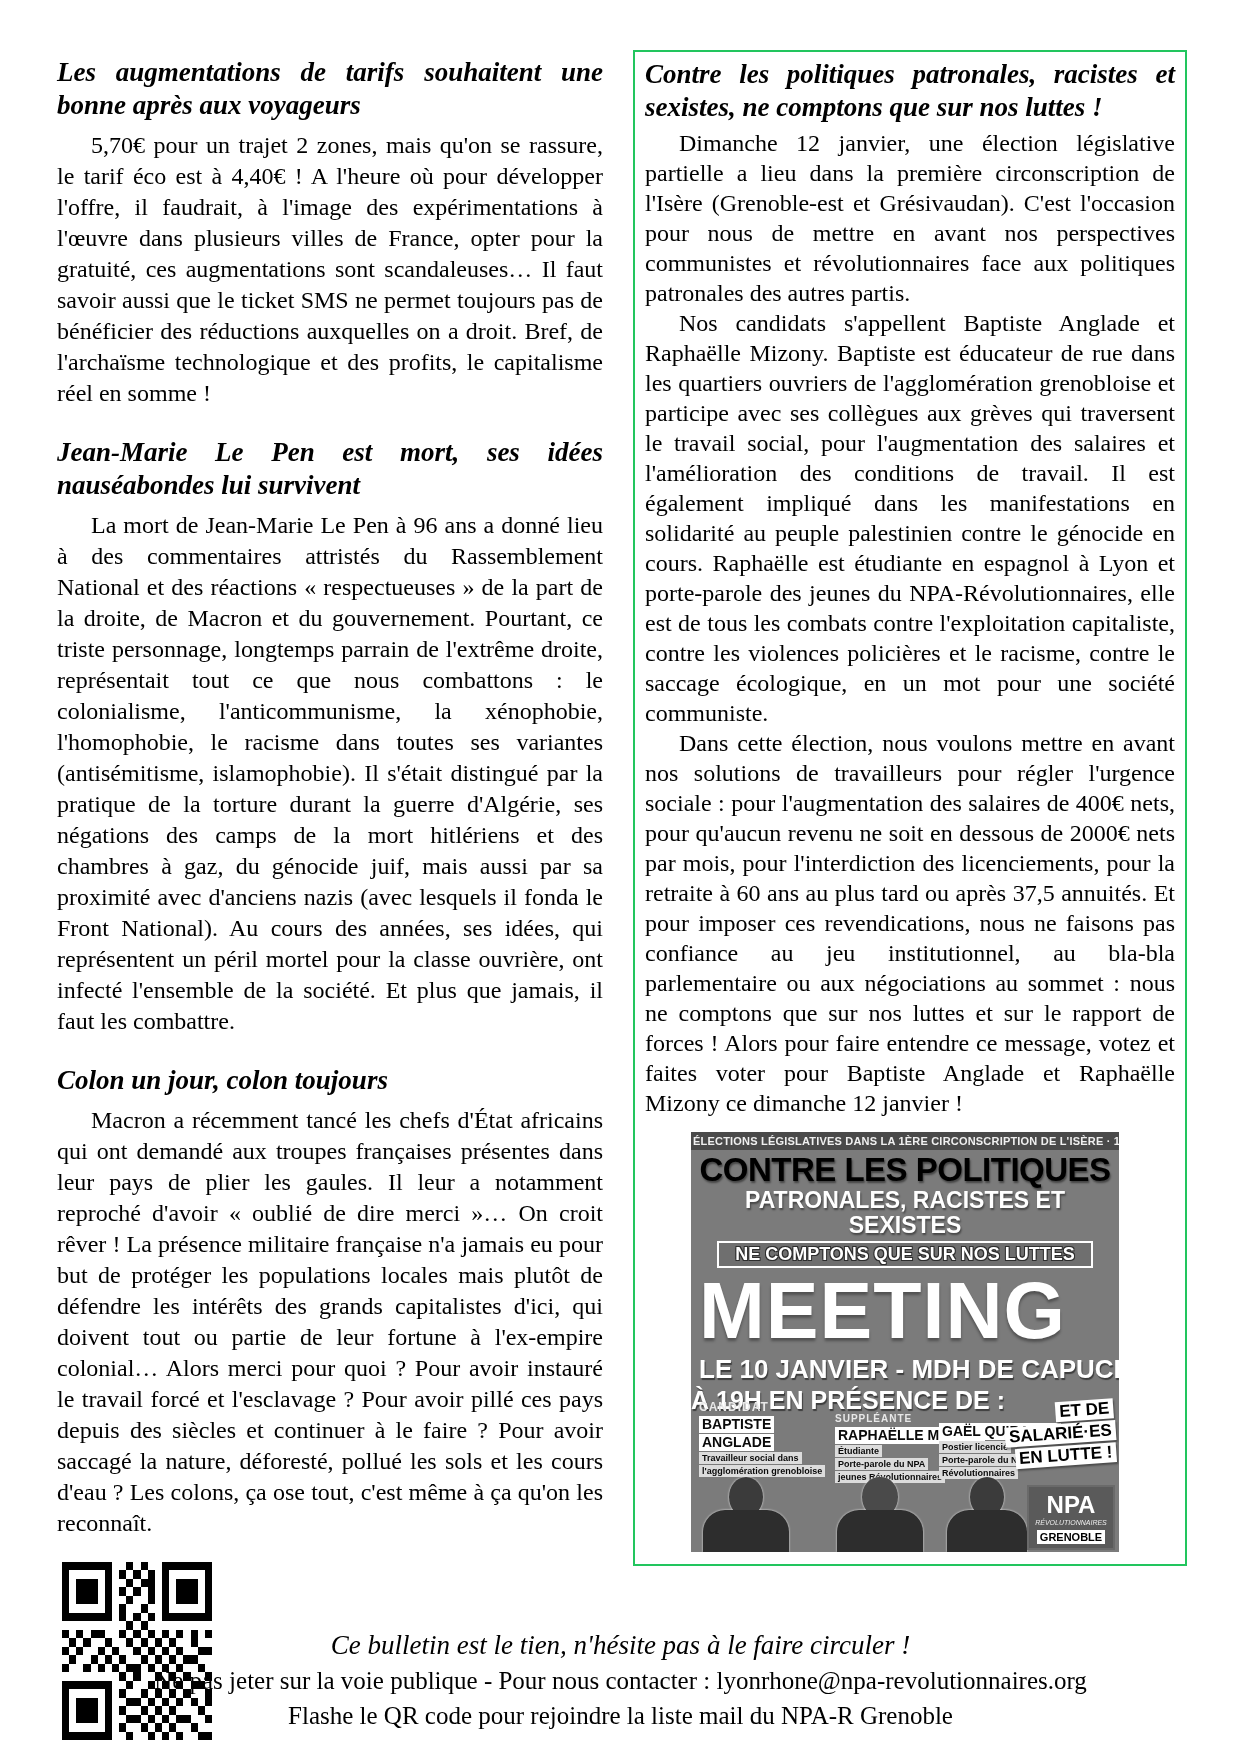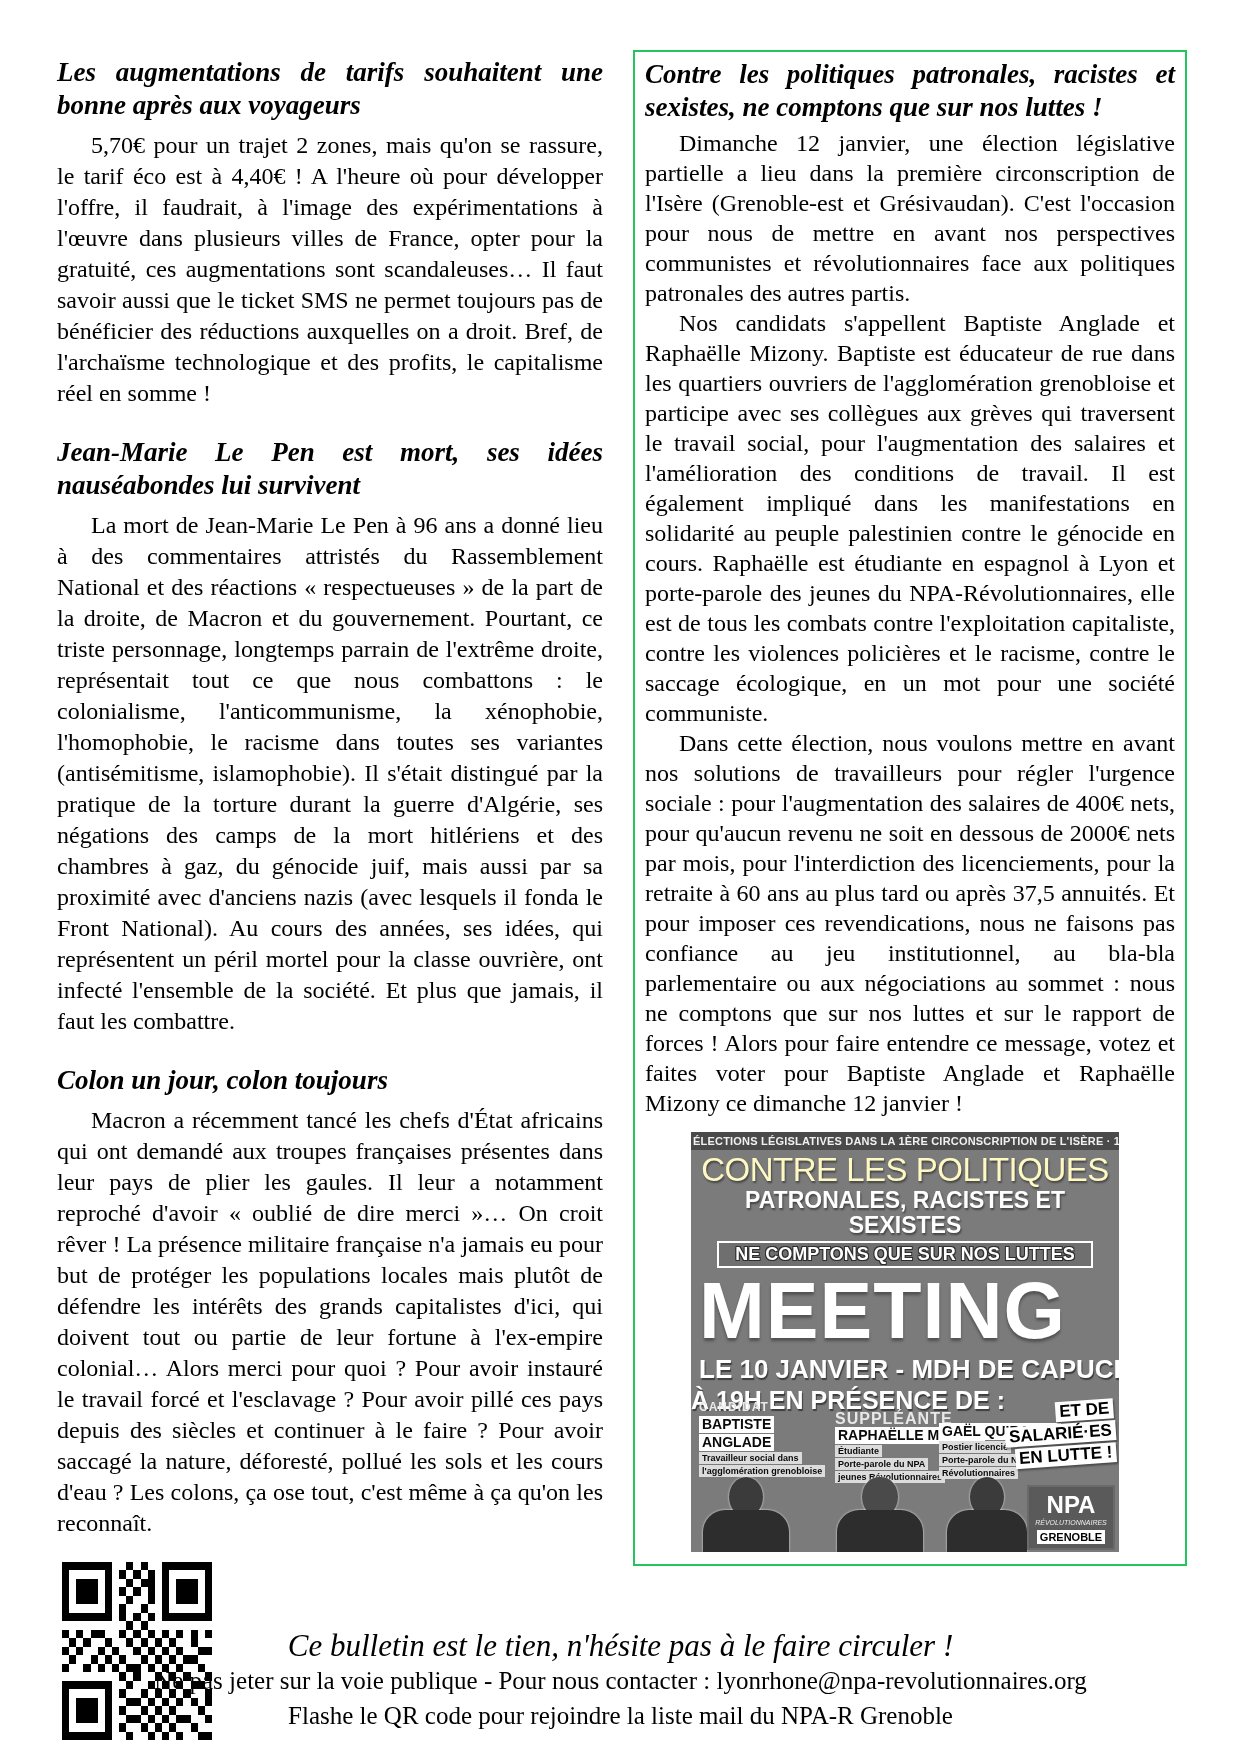--- a/index.html
+++ b/index.html
@@ -17,41 +17,41 @@
   .box-right{position:absolute;left:633px;top:50px;width:530px;border:2px solid #22c55e;
              padding:6px 10px 12px 10px;background:#fff;}
   .box-right .a-title{margin:0 0 4px 0;}
   .box-right .a-body{line-height:30px;}
 
   
   .poster{position:relative;width:428px;height:420px;background:#7b7b7b;
           margin:14px 0 0 46px;font-family:"Liberation Sans",sans-serif;overflow:hidden;}
   .strip{background:#4a4a4a;color:#f0f0f0;font-size:11px;font-weight:bold;
          text-align:center;padding:3px 2px;letter-spacing:.2px;white-space:nowrap;}
-  .ph1{color:#fef9c3;font-weight:normal;font-size:33px;line-height:36px;text-align:center;
+  .ph1{color:#000000;font-weight:bold;font-size:33px;line-height:36px;text-align:center;
        letter-spacing:-.5px;margin-top:2px;text-shadow:1px 2px 2px rgba(0,0,0,.45);}
   .ph2{color:#fff;font-weight:bold;font-size:23px;line-height:25px;text-align:center;
        text-shadow:1px 2px 2px rgba(0,0,0,.45);}
   .banner-row{text-align:center;margin-top:3px;}
   .banner{display:inline-block;border:2px solid #fff;background:#6f6f6f;color:#fff;
           font-weight:bold;font-size:18px;line-height:23px;padding:0 16px;
           text-shadow:-1px -1px 0 #2e2e2e,1px -1px 0 #2e2e2e,-1px 1px 0 #2e2e2e,1px 1px 0 #2e2e2e;}
   .meeting{color:#fff;font-weight:bold;font-size:79px;line-height:86px;padding-left:8px;
            letter-spacing:1px;white-space:nowrap;text-shadow:0 3px 3px rgba(0,0,0,.35);}
   .pdate{color:#fff;font-weight:bold;font-size:26px;line-height:31px;padding-left:8px;
          white-space:nowrap;text-shadow:1px 2px 1px rgba(0,0,0,.5);}
   .ptime{color:#fff;font-weight:bold;font-size:25px;line-height:30px;padding-left:0;
          text-shadow:1px 2px 1px rgba(0,0,0,.5);}
   .people{position:absolute;left:0;right:0;bottom:0;height:152px;}
   .cand{position:absolute;}
   .c1{left:8px;top:0;}
   .c2{left:144px;top:11px;}
   .c3{left:248px;top:22px;}
   .role{color:#e8e8e8;font-weight:bold;font-size:12px;line-height:15px;letter-spacing:1px;}
-  .c2 .role{font-size:16px;}
+  .c2 .role{font-size:10px;}
   .chipline{line-height:0;}
   .chip{display:inline-block;background:#fff;color:#0a0a0a;font-weight:bold;
         padding:0 3px;margin-top:1px;}
   .chip.name{font-size:14px;line-height:17px;}
   .chip.desc{background:#dcdcdc;font-size:9px;line-height:12px;}
   .photo{position:absolute;bottom:0;filter:drop-shadow(0 0 1px #e8e8e8);}
   .photo .head{width:34px;height:40px;background:#3b3b3b;border-radius:17px/20px;margin:0 auto;}
   .photo .bust{width:86px;height:42px;background:#2d2d2d;border-radius:22px 22px 0 0;margin-top:-7px;}
   .p1{left:12px;} .p2{left:146px;} .p2 .head{background:#4a4a4a;width:36px;}
   .p3{left:256px;} .p3 .bust{width:80px;}
@@ -61,21 +61,21 @@
   .npa{position:absolute;right:6px;bottom:4px;width:80px;background:#5a5a5a;text-align:center;
        padding:4px 2px 3px;box-shadow:0 0 0 2px #6a6a6a;}
   .npa .n1{color:#ffffff;font-weight:bold;font-size:24px;line-height:27px;}
   .npa .n2{color:#eee;font-style:italic;font-size:7px;line-height:9px;}
   .npa .n3{display:inline-block;background:#fff;color:#000;font-weight:bold;
            font-size:11px;line-height:14px;padding:0 3px;margin-top:1px;}
 
   
   .qr{position:absolute;left:62px;top:1562px;width:150px;height:178px;}
   .footer{position:absolute;left:0;top:1628px;width:1241px;text-align:center;}
-  .f1{font-style:italic;font-size:31px;line-height:35px;}
+  .f1{font-style:italic;font-size:27px;line-height:35px;}
   .f2,.f3{font-size:25px;line-height:35px;}
 </style>
 </head>
 <body>
 
 <div class="page">
 
   <div class="col-left">
     <section class="article">
       <h2 class="a-title">Les augmentations de tarifs souhaitent une bonne après aux voyageurs</h2>

